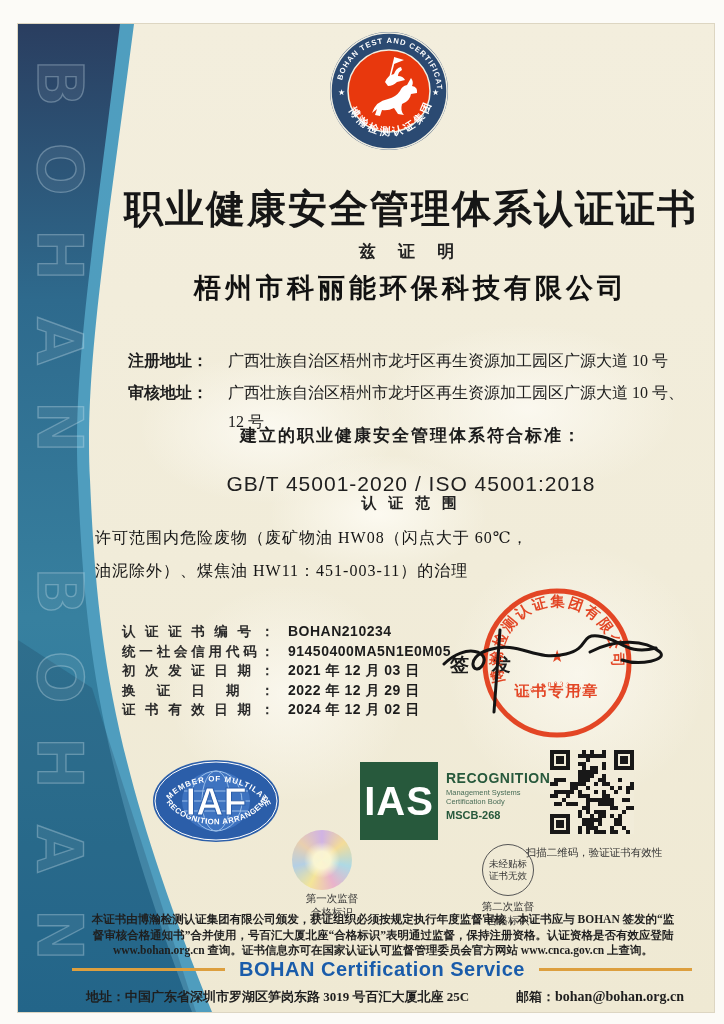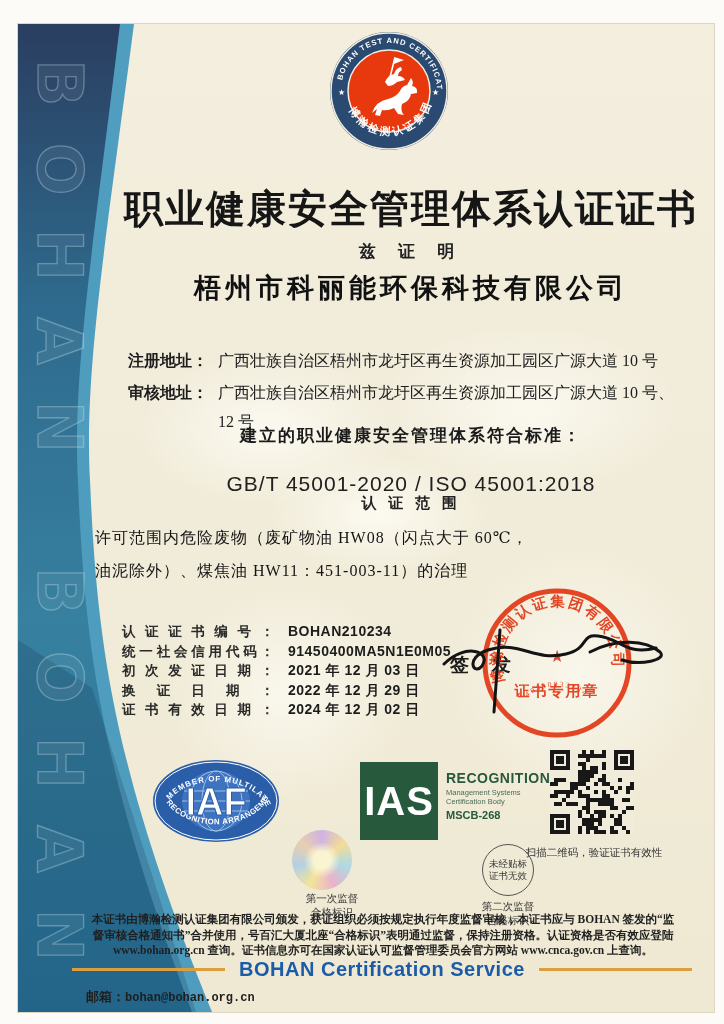--- a/index.html
+++ b/index.html
@@ -44,21 +44,21 @@
 
   
   .title{
     top:182px;font-size:39px;font-weight:700;letter-spacing:2px;color:#161616;
   }
   .certify{top:240px;font-size:17px;letter-spacing:9px;color:#222;font-weight:600;}
   .company{top:270px;font-size:27px;letter-spacing:4px;color:#111;font-weight:600;}
 
   .addr-block{left:128px;right:36px;top:346px;font-size:16px;color:#1d1d1d;}
   .addr-row{display:flex;line-height:29px;margin-bottom:3px;}
-  .addr-label{flex:none;font-weight:600;margin-right:10px;}
+  .addr-label{flex:none;font-weight:600;margin-right:20px;}
   .addr-val{flex:1;}
 
   .std-intro{top:424px;font-size:17px;font-weight:700;letter-spacing:2px;color:#1b1b1b;}
   .standard{
     top:472px;font-size:21px;font-weight:400;color:#202020;
     font-family:"Liberation Sans","DejaVu Sans",sans-serif;letter-spacing:1px;
   }
   .scope-label{top:494px;font-size:15px;letter-spacing:4px;color:#222;font-weight:600;}
   .scope-text{
     top:521px;left:95px;right:40px;font-size:16px;line-height:33px;color:#141414;
@@ -123,21 +123,21 @@
   }
 
   .service{left:72px;right:32px;top:958px;display:flex;align-items:center;}
   .rule{flex:1;height:3px;background:#dd9f3e;}
   .service-name{
     margin:0 14px;font-family:"Liberation Sans","DejaVu Sans",sans-serif;
     font-size:20px;font-weight:700;color:#1a5caa;letter-spacing:.5px;white-space:nowrap;
   }
   .footer-line{left:86px;right:40px;top:988px;display:flex;font-size:13px;font-weight:600;color:#1e1e1e;}
   .footer-addr{flex:1;}
-  .footer-email b{font-family:Liberation Mono, monospace;font-size:12px;}
+  .footer-email b{font-family:Liberation Serif, serif;font-size:14px;}
 </style>
 </head>
 <body>
 
 <div class="page">
   <div class="blob b1"></div>
   <div class="blob b2"></div>
   <div class="blob b3"></div>
   <div class="blob b4"></div>
   <div class="blob b5"></div>
@@ -454,16 +454,19 @@
 
 <div class="abs disclaimer">本证书由博瀚检测认证集团有限公司颁发，获证组织必须按规定执行年度监督审核，本证书应与 BOHAN 签发的“监督审核合格通知书”合并使用，号百汇大厦北座“合格标识”表明通过监督，保持注册资格。认证资格是否有效应登陆 www.bohan.org.cn 查询。证书信息亦可在国家认证认可监督管理委员会官方网站 www.cnca.gov.cn 上查询。</div>
 
 <div class="abs service">
   <span class="rule"></span>
   <span class="service-name">BOHAN Certification Service</span>
   <span class="rule"></span>
 </div>
 
 <div class="abs footer-line">
+  <span class="footer-addr">
+    <span>地址：</span><span>中国广东省深圳市罗湖区笋岗东路 3019 号百汇大厦北座 25C</span>
+  </span>
   <span class="footer-email">
     <span>邮箱：</span><b>bohan@bohan.org.cn</b>
   </span>
 </div>
 
 </body></html>

